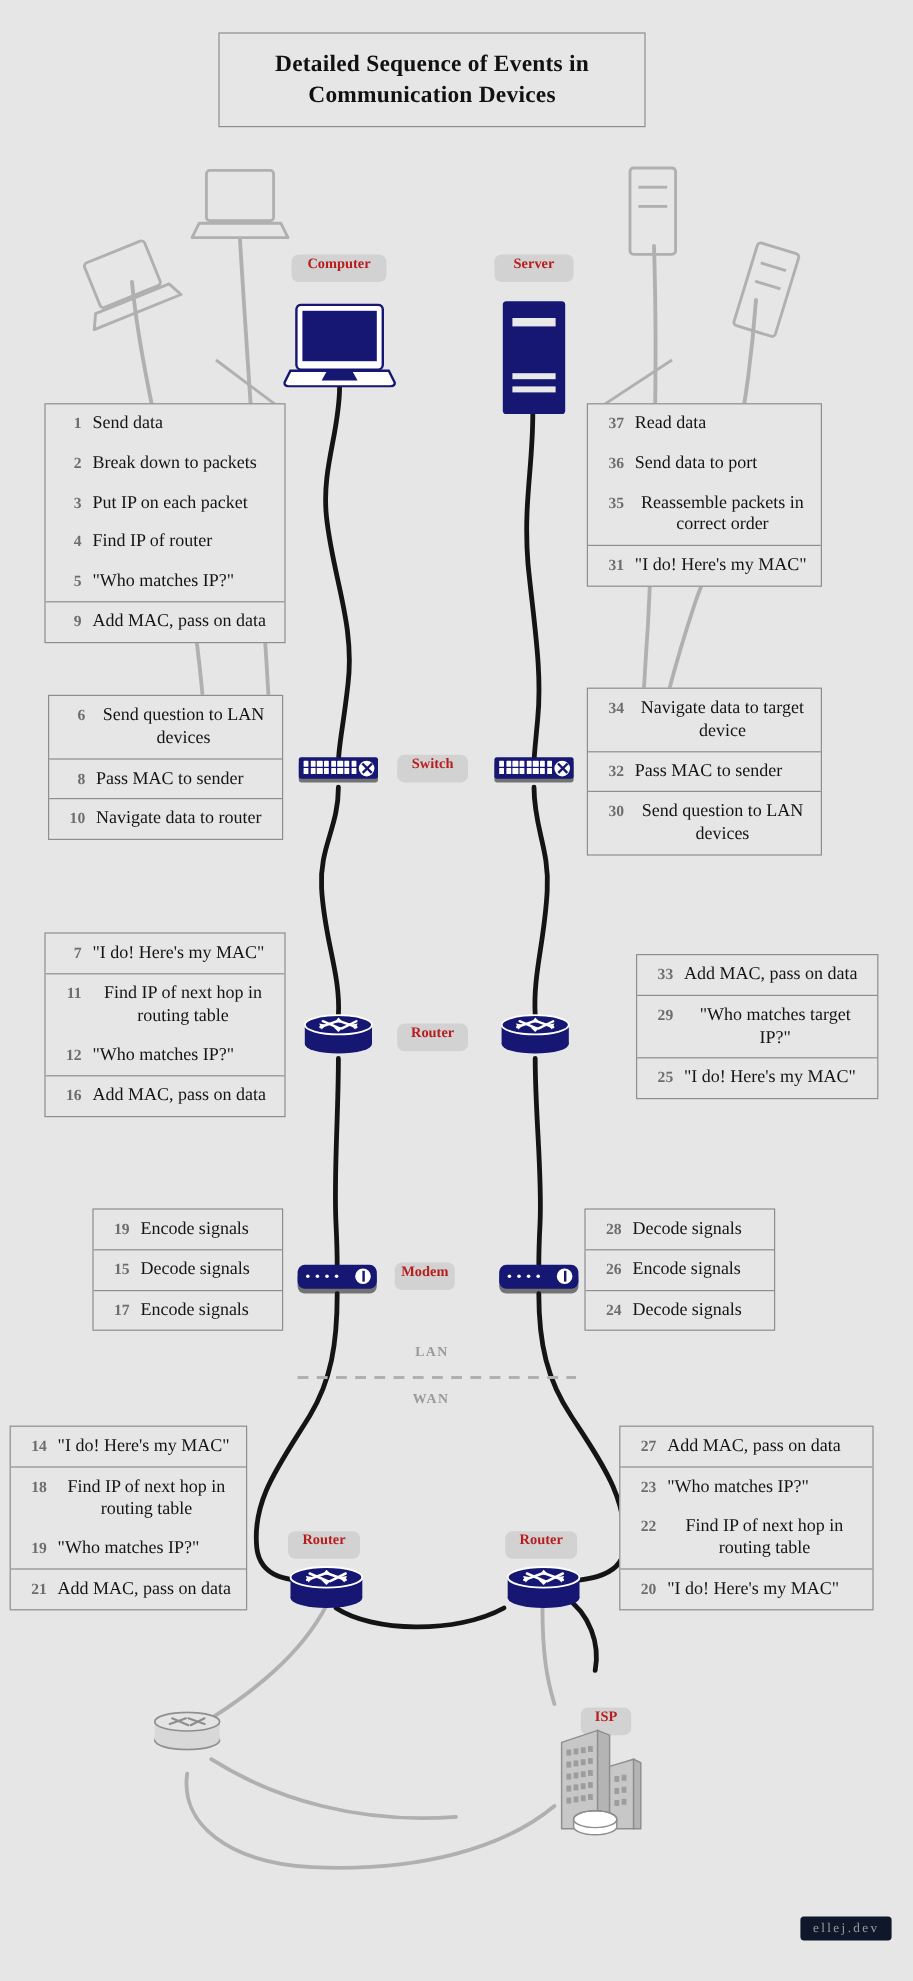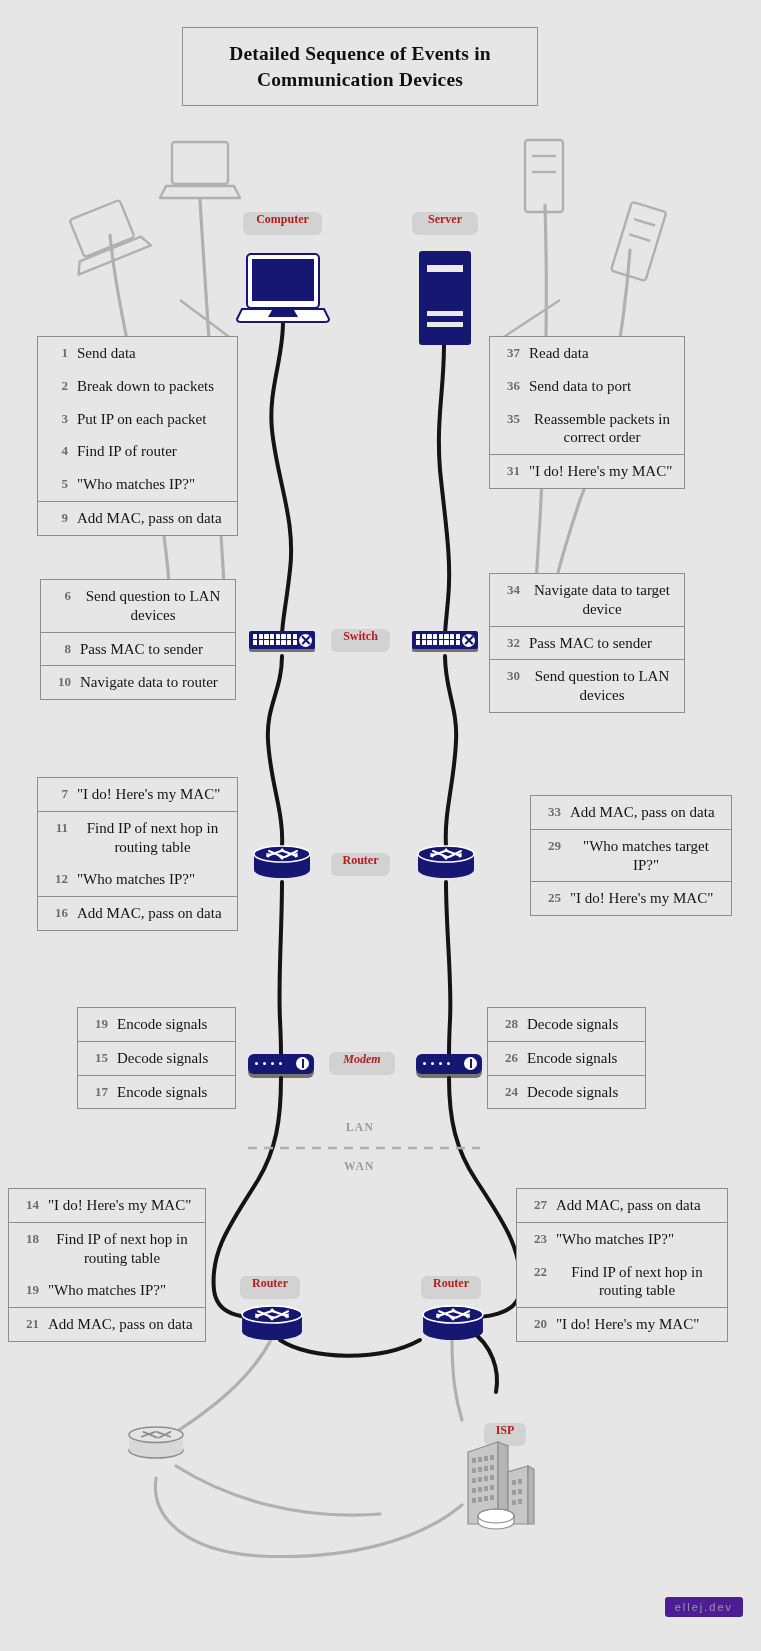--- a/index.html
+++ b/index.html
@@ -91,22 +91,22 @@
   
   .isp{position:absolute;width:78px;height:108px;}
 
   
   .zone{
     position:absolute;font-weight:bold;font-size:11.5px;color:#9a9a9a;letter-spacing:1.2px;
   }
 
   
   .watermark{
-    position:absolute;right:18px;bottom:34px;background:#4c1d95;border-radius:3px;
-    padding:4px 10px;font-family:Liberation Sans, sans-serif;font-size:11px;
+    position:absolute;right:18px;bottom:34px;background:#0f172a;border-radius:3px;
+    padding:4px 10px;font-family:Liberation Serif, serif;font-size:11px;
     color:#9a9a9a;letter-spacing:2px;text-align:right;
   }
 </style>
 </head>
 <body>
 
 <div id="stage">
 
   <svg class="layer" viewBox="0 0 761 1651">
     <g fill="none" stroke="#b0b0b0" stroke-width="3.2" stroke-linecap="round">
@@ -186,21 +186,21 @@
   </div>
   <div class="chip" style="left:412px;top:212px;width:66px;">
     <span>Server</span>
   </div>
   <div class="chip" style="left:331px;top:629px;width:59px;">
     <span>Switch</span>
   </div>
   <div class="chip" style="left:331px;top:853px;width:59px;">
     <span>Router</span>
   </div>
-  <div class="chip" style="left:329px;top:1052px;width:66px;font-style:italic;">
+  <div class="chip" style="left:329px;top:1052px;width:50px;">
     <span>Modem</span>
   </div>
   <div class="chip" style="left:240px;top:1276px;width:60px;">
     <span>Router</span>
   </div>
   <div class="chip" style="left:421px;top:1276px;width:60px;">
     <span>Router</span>
   </div>
   <div class="chip" style="left:484px;top:1389px;width:42px;margin-top:34px;">
     <span>ISP</span>

